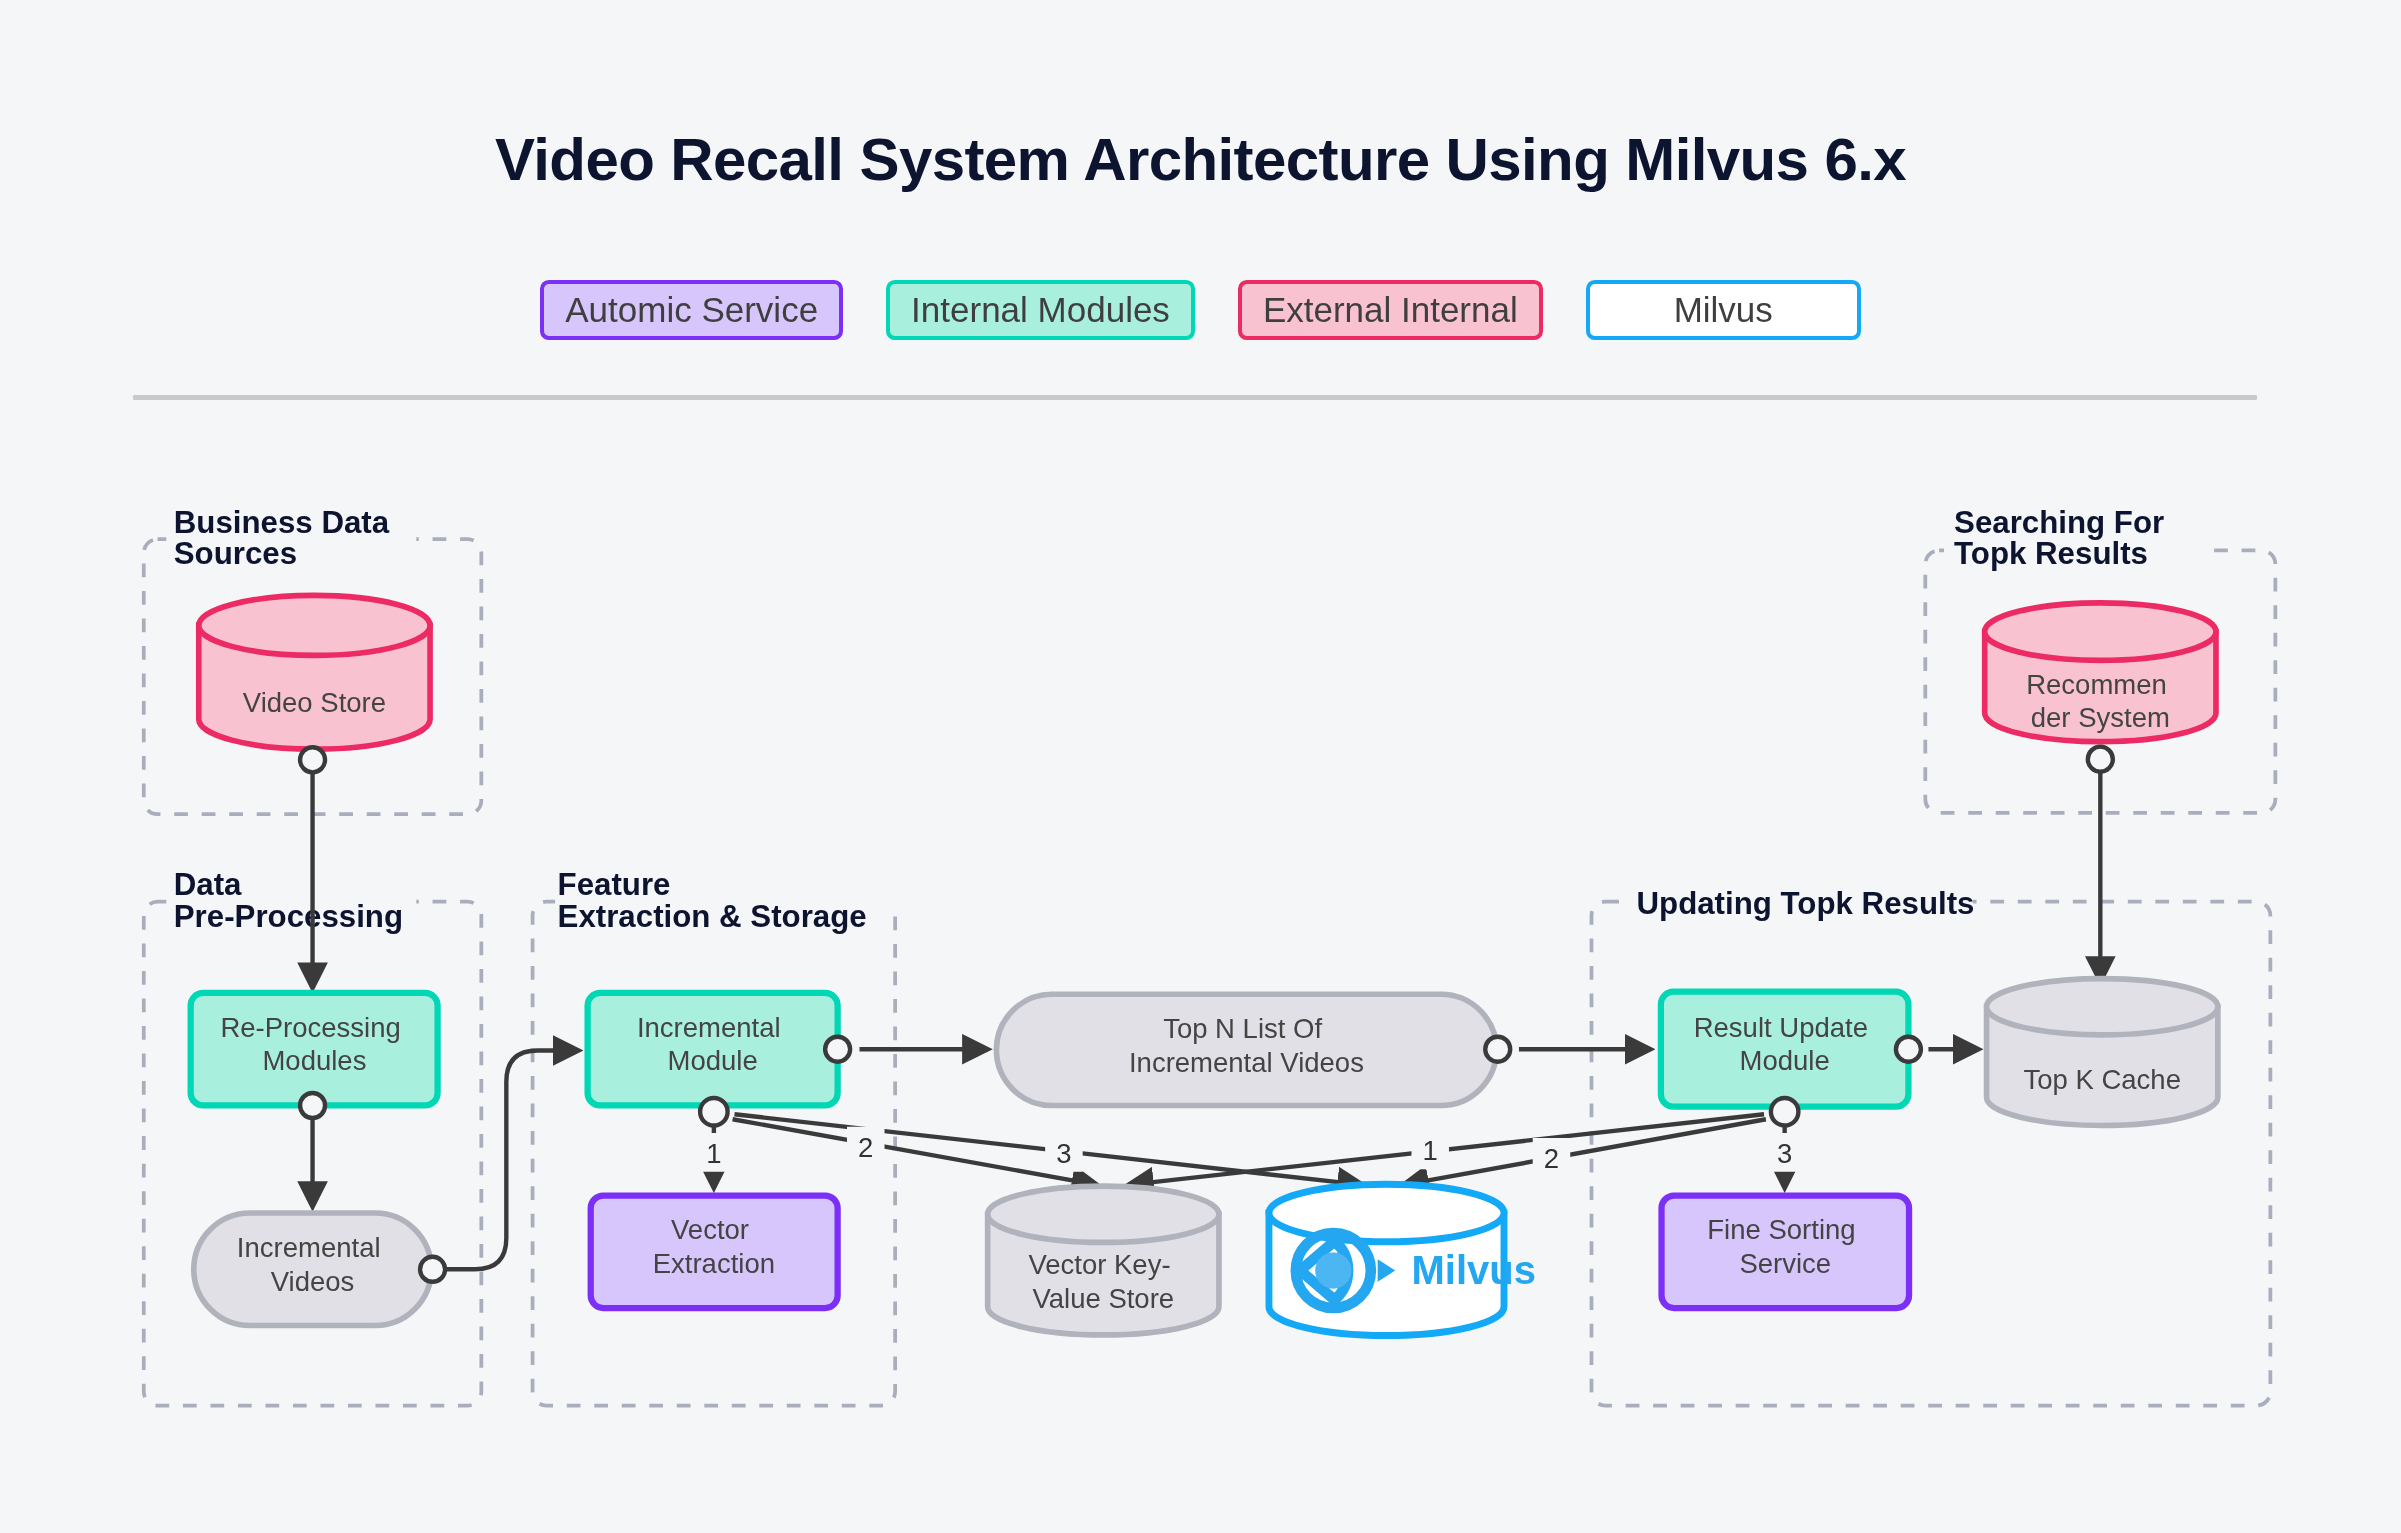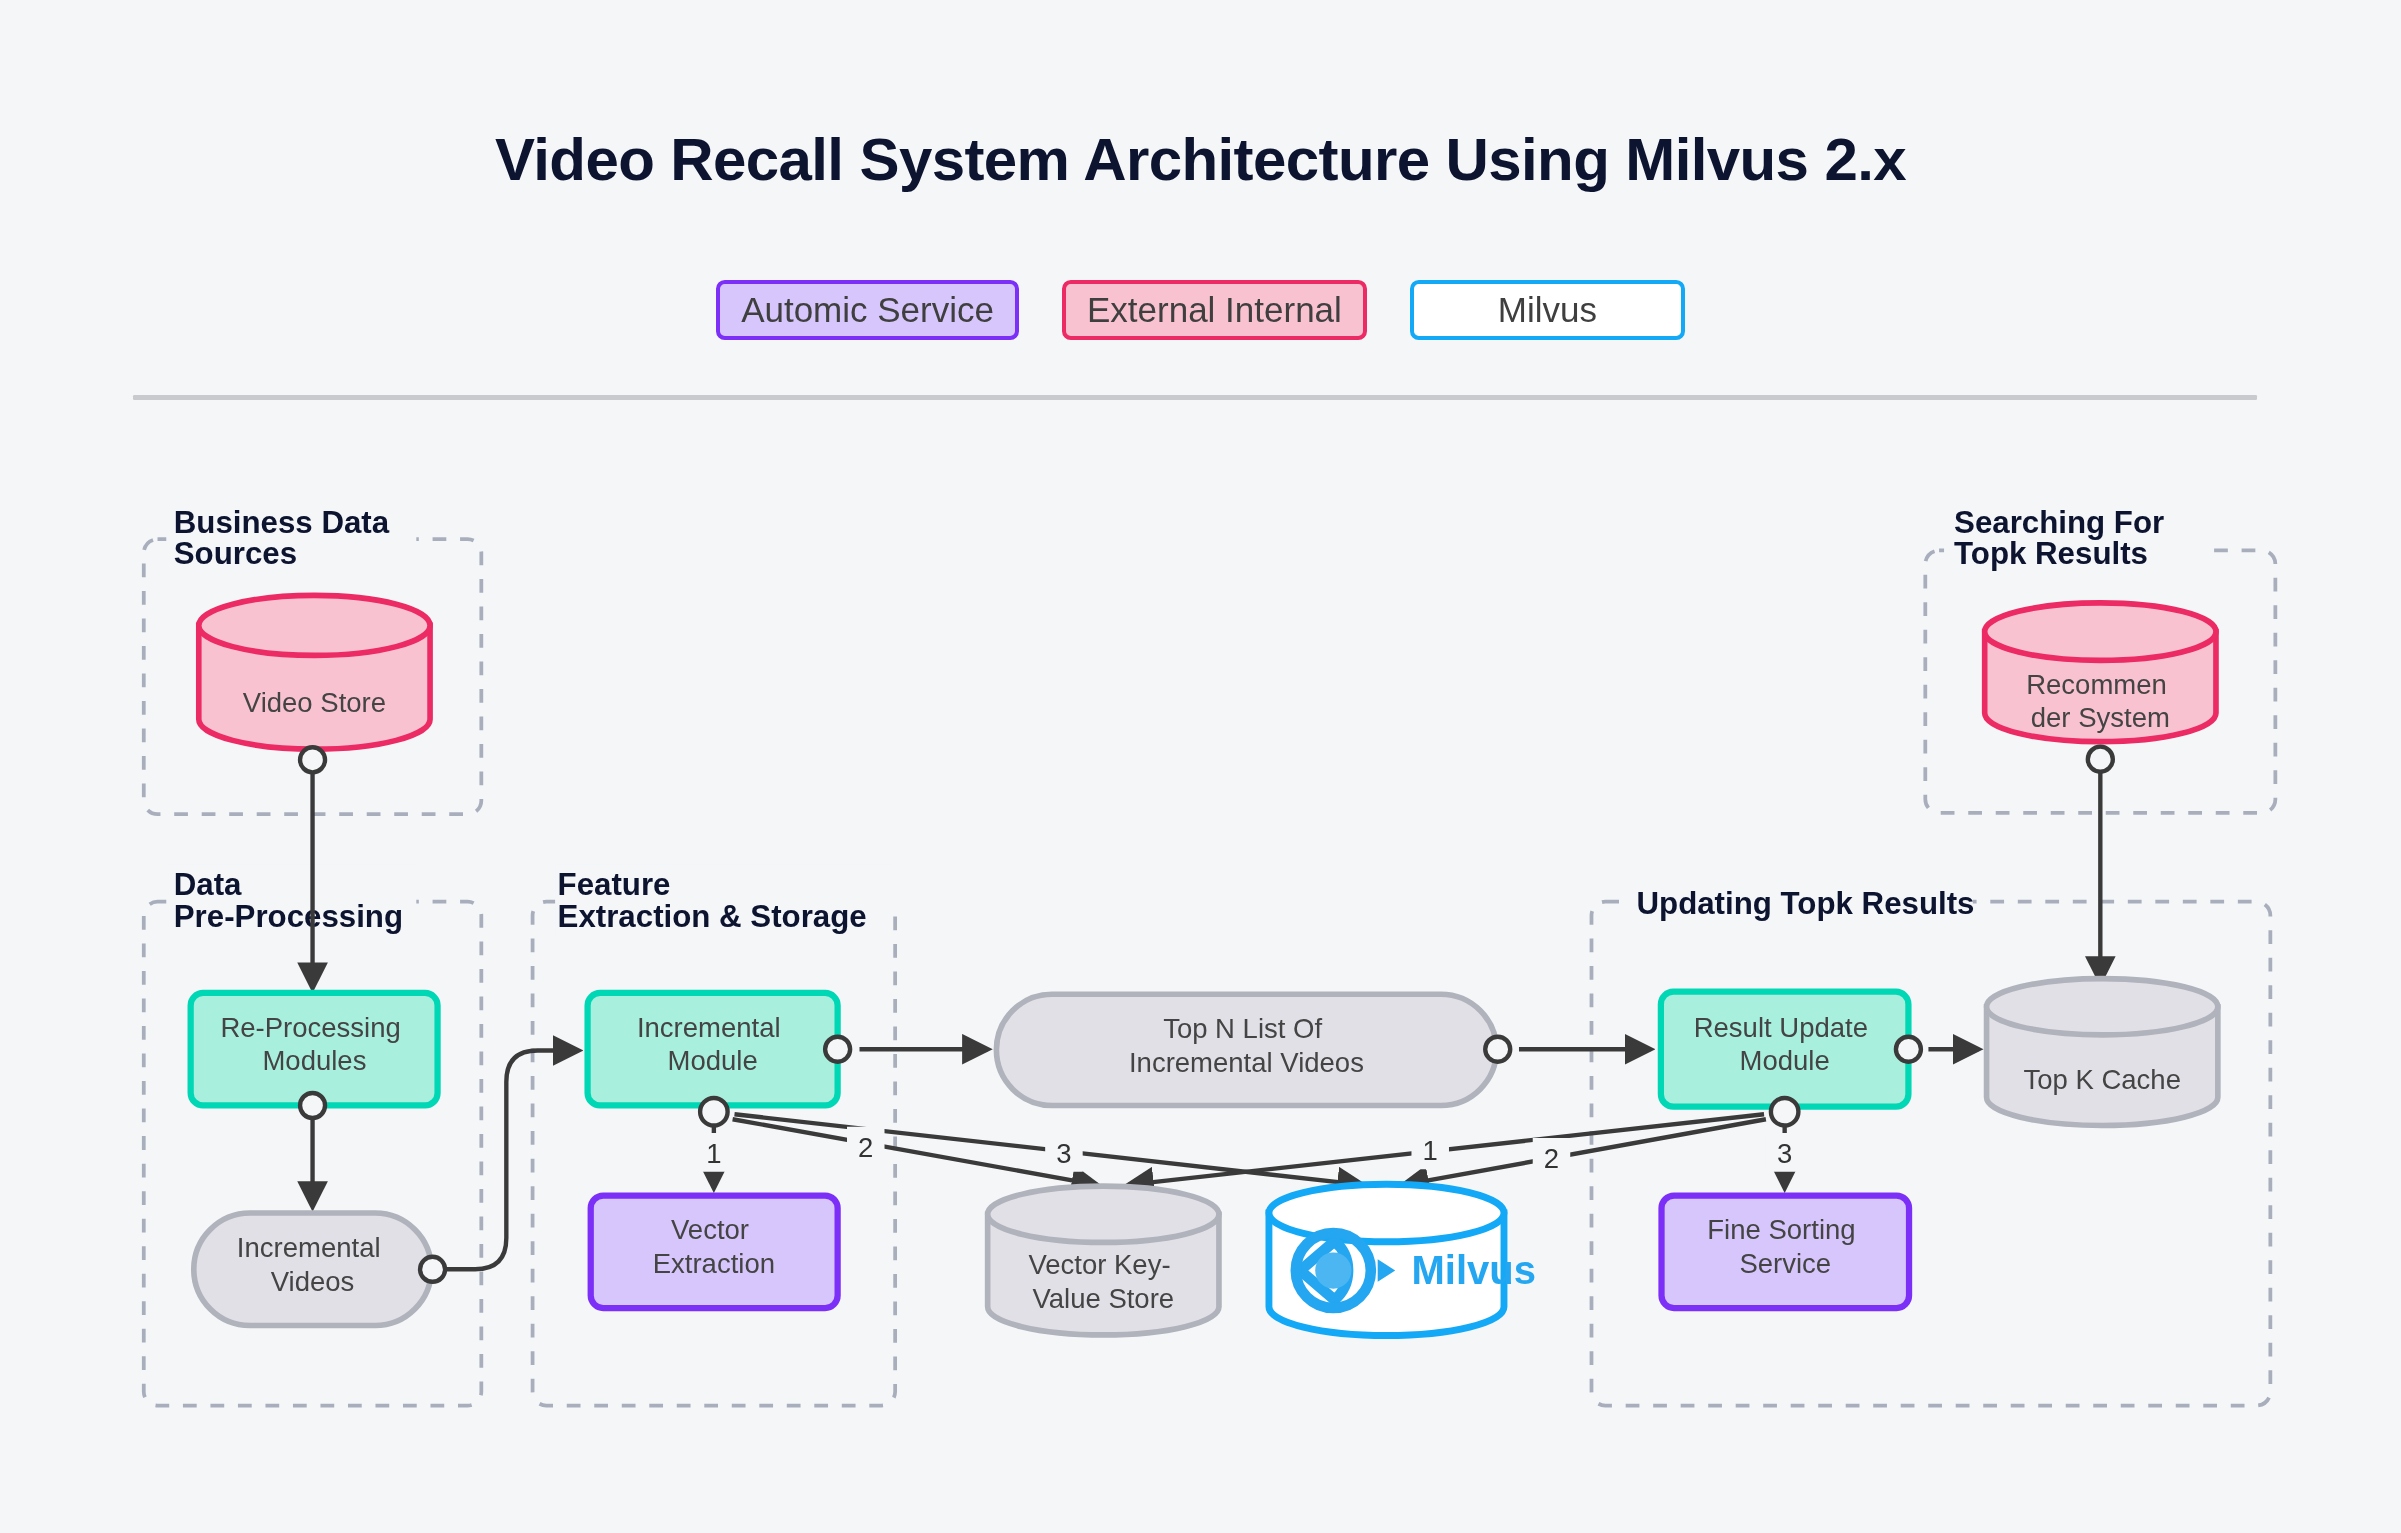--- a/index.html
+++ b/index.html
@@ -86,25 +86,28 @@
     font-size: 64px;
     font-weight: 800;
     fill: #24a6f0;
   }
 </style>
 </head>
 <body>
 
 <div id="page">
 
-  <div id="diagram-title">Video Recall System Architecture Using Milvus 2.x</div>
+  <div id="diagram-title">Video Recall System Architecture Using Milvus 6.x</div>
 
   <div id="legend">
     <div class="legend-chip" style="background:#d7c6fb;border-color:#7b2ff7;">
       <span>Automic Service</span>
+    </div>
+    <div class="legend-chip" style="background:#a8efdd;border-color:#00d7b5;">
+      <span>Internal Modules</span>
     </div>
     <div class="legend-chip" style="background:#f9c2d1;border-color:#ec2a63;">
       <span>External Internal</span>
     </div>
     <div class="legend-chip" style="background:#ffffff;border-color:#13a9f7;">
       <span>Milvus</span>
     </div>
   </div>
 
   <div id="divider"></div>

